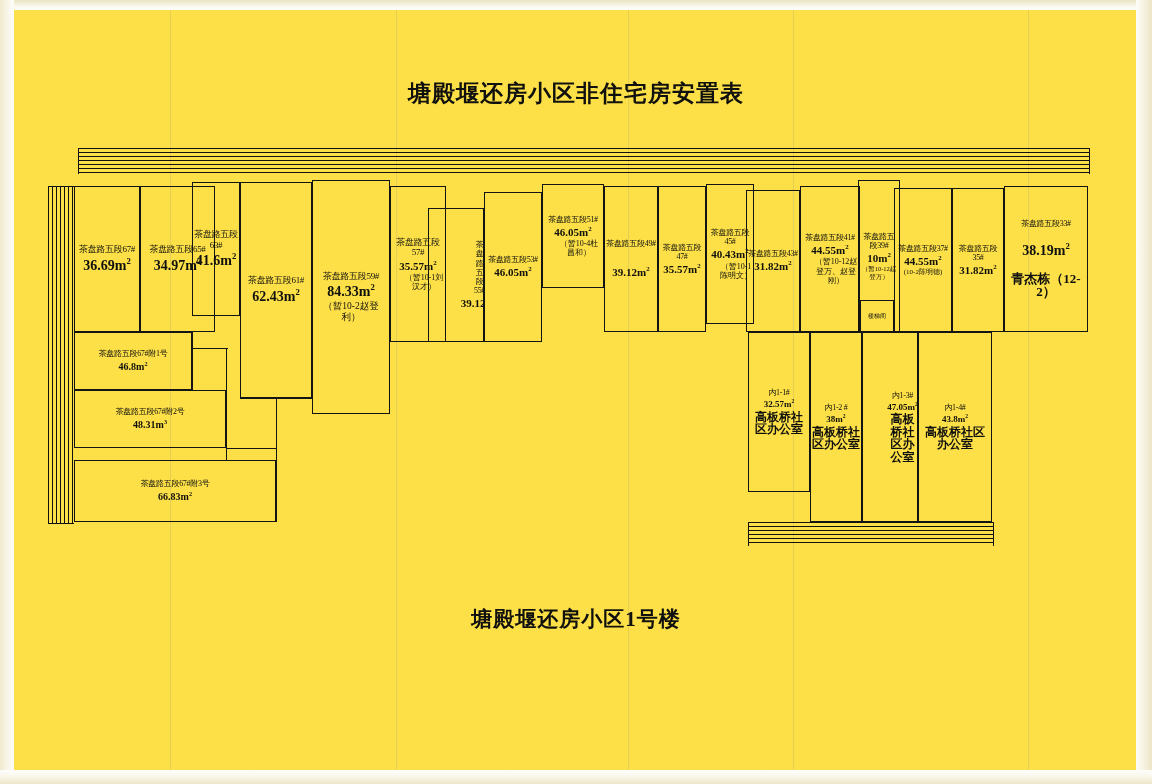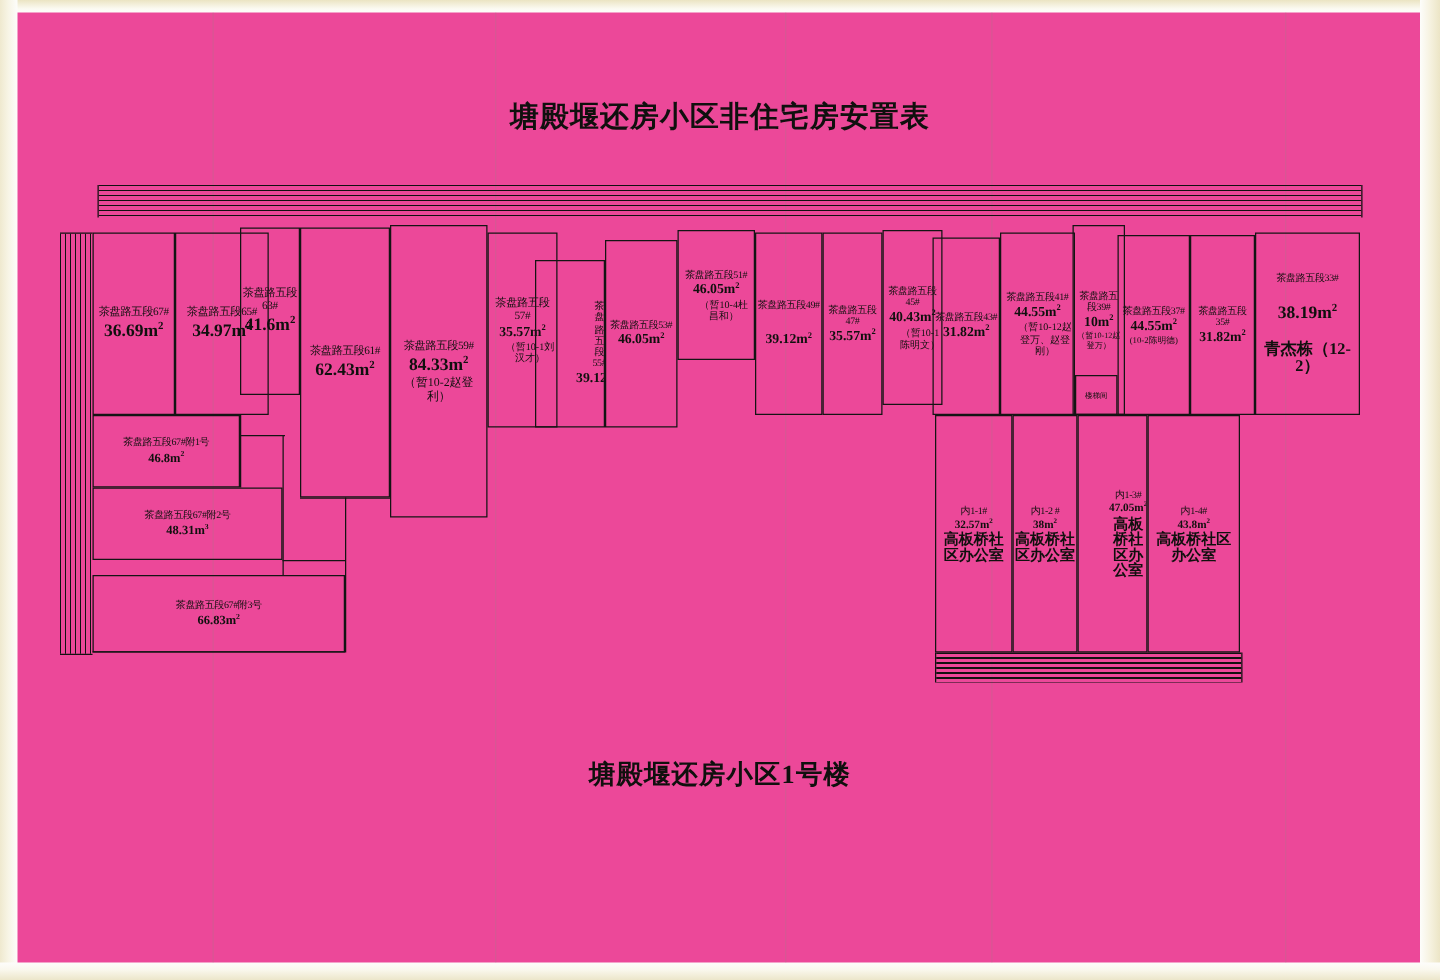--- a/index.html
+++ b/index.html
@@ -4,21 +4,21 @@
 <style>
   html, body {
     margin: 0;
     padding: 0;
     background: #ffffff;
   }
   #page {
     position: relative;
     width: 1152px;
     height: 784px;
-    background: #ec4899;
+    background: #fde047;
     overflow: hidden;
     font-family: "Liberation Serif", serif;
     color: #10100e;
   }
   
   .scan-edge-left {
     position: absolute; left: 0; top: 0; width: 14px; height: 784px;
     background: linear-gradient(90deg,#efe9cf 0%, #f7f4e4 45%, #fdfdfb 100%);
   }
   .scan-edge-right {
@@ -267,21 +267,21 @@
   </div>
 
   <div class="plain" style="left:192px; top:332px; width:1px; height:58px; border:none; border-left:1px solid #141414;"></div>
   <div class="plain" style="left:226px; top:348px; width:1px; height:112px; border:none; border-left:1px solid #141414;"></div>
   <div class="plain" style="left:192px; top:348px; width:36px; height:1px; border:none; border-top:1px solid #141414;"></div>
   <div class="plain" style="left:276px; top:398px; width:1px; height:124px; border:none; border-left:1px solid #141414;"></div>
   <div class="plain" style="left:226px; top:448px; width:50px; height:1px; border:none; border-top:1px solid #141414;"></div>
   <div class="plain" style="left:240px; top:398px; width:72px; height:1px; border:none; border-top:1px solid #141414;"></div>
   <div class="plain" style="left:74px; top:521px; width:202px; height:1px; border:none; border-top:1px solid #141414;"></div>
 
-  <div class="cell" style="left:748px; top:332px; width:62px; height:190px;">
+  <div class="cell" style="left:748px; top:332px; width:62px; height:160px;">
     <div class="addr addr-sm">内1-1#</div>
     <div class="area" style="font-size:9px;"><span>32.57m</span><sup>2</sup></div>
     <div class="name" style="font-size:12px;">高板桥社区办公室</div>
   </div>
 
   <div class="cell" style="left:810px; top:332px; width:52px; height:190px;">
     <div class="addr addr-sm">内1-2 #</div>
     <div class="area" style="font-size:9px;"><span>38m</span><sup>2</sup></div>
     <div class="name" style="font-size:12px;">高板桥社区办公室</div>
   </div>

